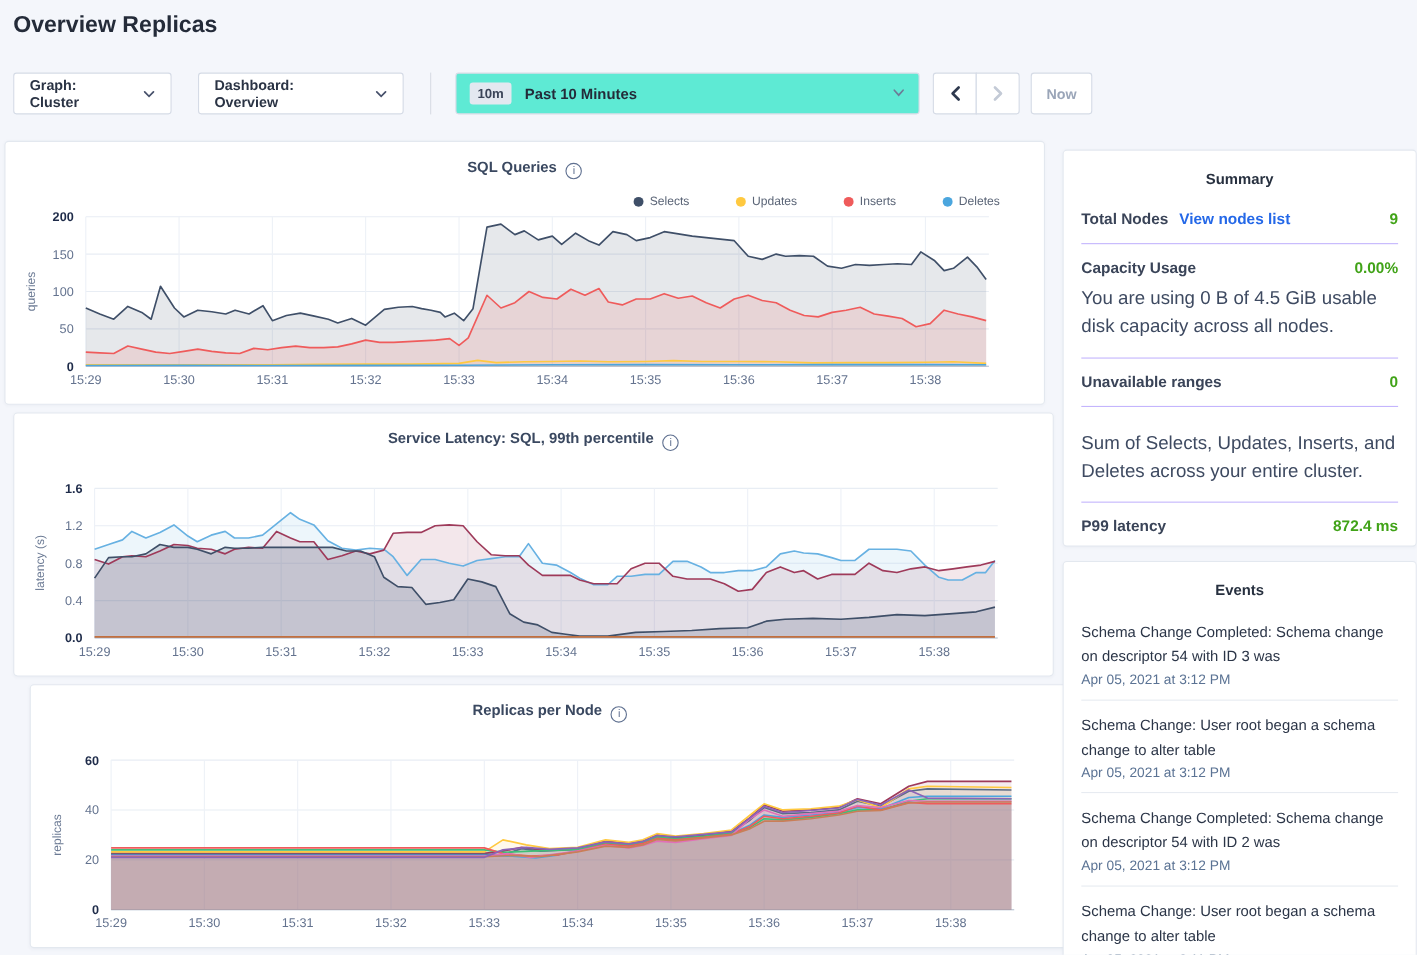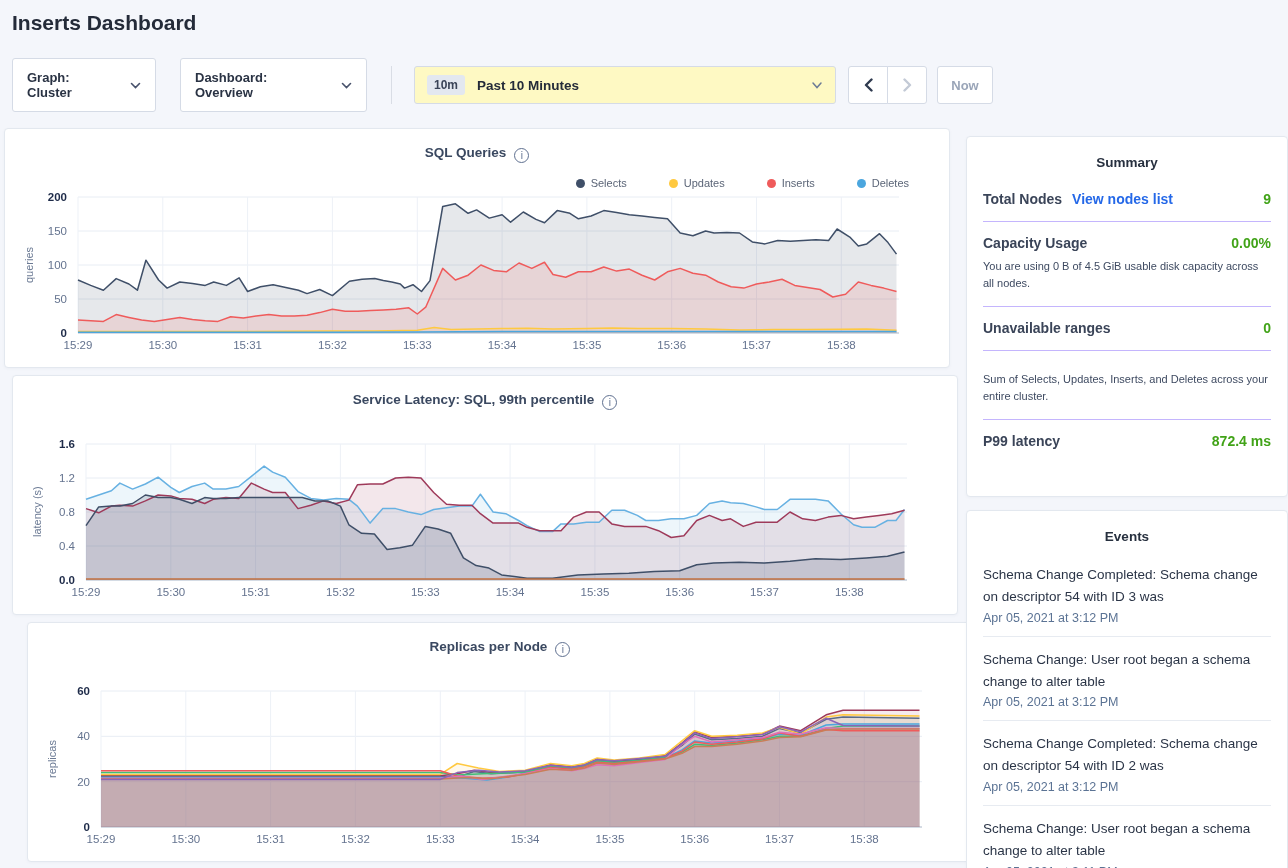--- a/index.html
+++ b/index.html
@@ -4,27 +4,27 @@
 <style>
   * { margin:0; padding:0; box-sizing:border-box; }
   html,body { width:1288px; height:868px; overflow:hidden; }
   body { font-family:"Liberation Sans", sans-serif; background:#f4f6fb; }
   .page { position:relative; width:1288px; height:868px; }
 
   .page-title { position:absolute; left:12px; top:11px; font-size:21px; font-weight:700; color:#242b39; }
 
   
   .controls { position:absolute; left:12px; top:66px; height:38px; display:flex; align-items:center; }
-  .ctl-btn { height:54px; background:#fff; border:1px solid #d5dbe6; border-radius:3px;
+  .ctl-btn { height:38px; background:#fff; border:1px solid #d5dbe6; border-radius:3px;
              display:flex; align-items:center; padding:0 14px; font-size:13px; font-weight:700; color:#2a3344; cursor:pointer;gap:36px; }
   .ctl-btn .chev { margin-left:10px; }
   #graph-btn { width:144px; justify-content:space-between; }
   #dash-btn { width:187px; justify-content:flex-end; margin-left:24px; }
   .vdivider { width:1px; height:38px; background:#d9dde5; margin-left:24px; }
-  .time-box { width:422px; height:38px; margin-left:22px; background:#fef9c3; border:1px solid #d5dbe6; border-radius:3px;
+  .time-box { width:422px; height:38px; margin-left:22px; background:#5eead4; border:1px solid #d5dbe6; border-radius:3px;
               display:flex; align-items:center; padding:0 12px; cursor:pointer; }
   .time-badge { background:#e3e8f0; border-radius:3px; padding:3px 7px; font-size:12px; font-weight:700; color:#3a4458; }
   .time-label { margin-left:12px; font-size:13.5px; font-weight:700; color:#242b39; flex:1; text-align:left; }
   .arrow-group { display:flex; margin-left:12px; }
   .arrow-btn { width:40px; height:38px; background:#fff; border:1px solid #d5dbe6; display:flex; align-items:center; justify-content:center; cursor:pointer; }
   .arrow-btn.prev { border-radius:3px 0 0 3px; }
   .arrow-btn.next { border-radius:0 3px 3px 0; margin-left:-1px; }
   .now-btn { width:56px; height:38px; margin-left:10px; background:#fff; border:1px solid #d5dbe6; border-radius:3px;
              font-size:13px; font-weight:700; color:#9aa5b8; display:flex; align-items:center; justify-content:center; cursor:pointer; }
 
@@ -50,35 +50,35 @@
 
   
   .panel-title { text-align:center; font-weight:700; font-size:13.5px; color:#27303f; padding:18px 0 8px; }
   .sum-body { padding:0 16px; }
   .sum-row { padding:13px 0 14px; }
   .sum-row + .sum-row { border-top:1px solid #c4b5fd; }
   .sum-line { display:flex; align-items:baseline; }
   .sum-label { font-size:14px; font-weight:700; color:#3a4458; }
   .sum-link { font-size:14px; font-weight:700; color:#2468e8; margin-left:10px; cursor:pointer; }
   .sum-value { margin-left:auto; font-size:14px; font-weight:700; color:#41a318; }
-  .sum-desc { font-size:11px; color:#3e4a61; line-height:1.55; margin-top:7px; }
+  .sum-desc { font-size:17px; color:#3e4a61; line-height:1.55; margin-top:7px; }
 
   
   .ev-body { padding:0 16px; }
   .ev-item { padding:12px 0 11px; }
   .ev-item + .ev-item { border-top:1px solid #e7ebf1; }
   .ev-text { font-size:13.5px; color:#2b3547; line-height:1.62; }
   .ev-time { font-size:12.5px; color:#5b7394; margin-top:3px; }
 </style>
 </head>
 <body>
 
 <div class="page">
 
-  <div class="page-title">Inserts Dashboard</div>
+  <div class="page-title">Overview Replicas</div>
 
   <div class="controls">
     <div class="ctl-btn" id="graph-btn">
       <span>Graph: Cluster</span>
       <span class="chev">
         <svg width="11" height="8" viewBox="0 0 11 8">
             <path d="M1.5 1.5 L5.5 5.5 L9.5 1.5" fill="none" stroke="#47516b" stroke-width="1.6" stroke-linecap="round"></path>
           </svg>
       </span>
     </div>

